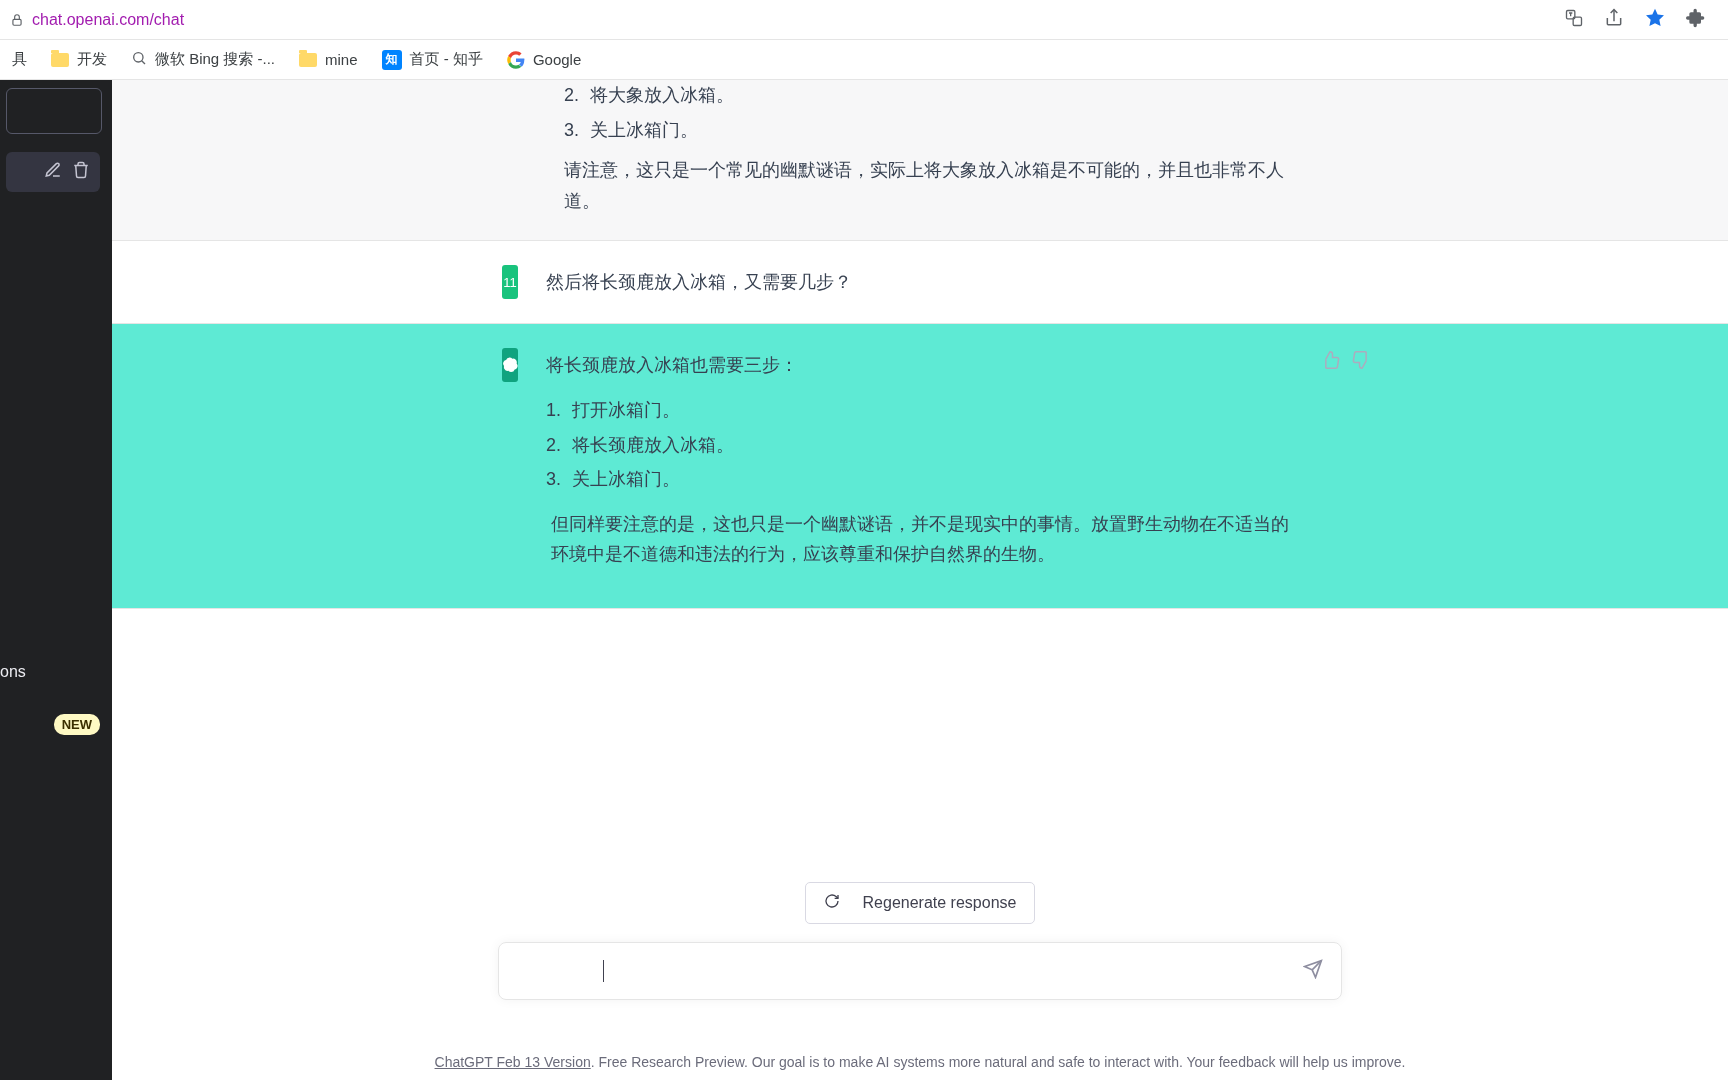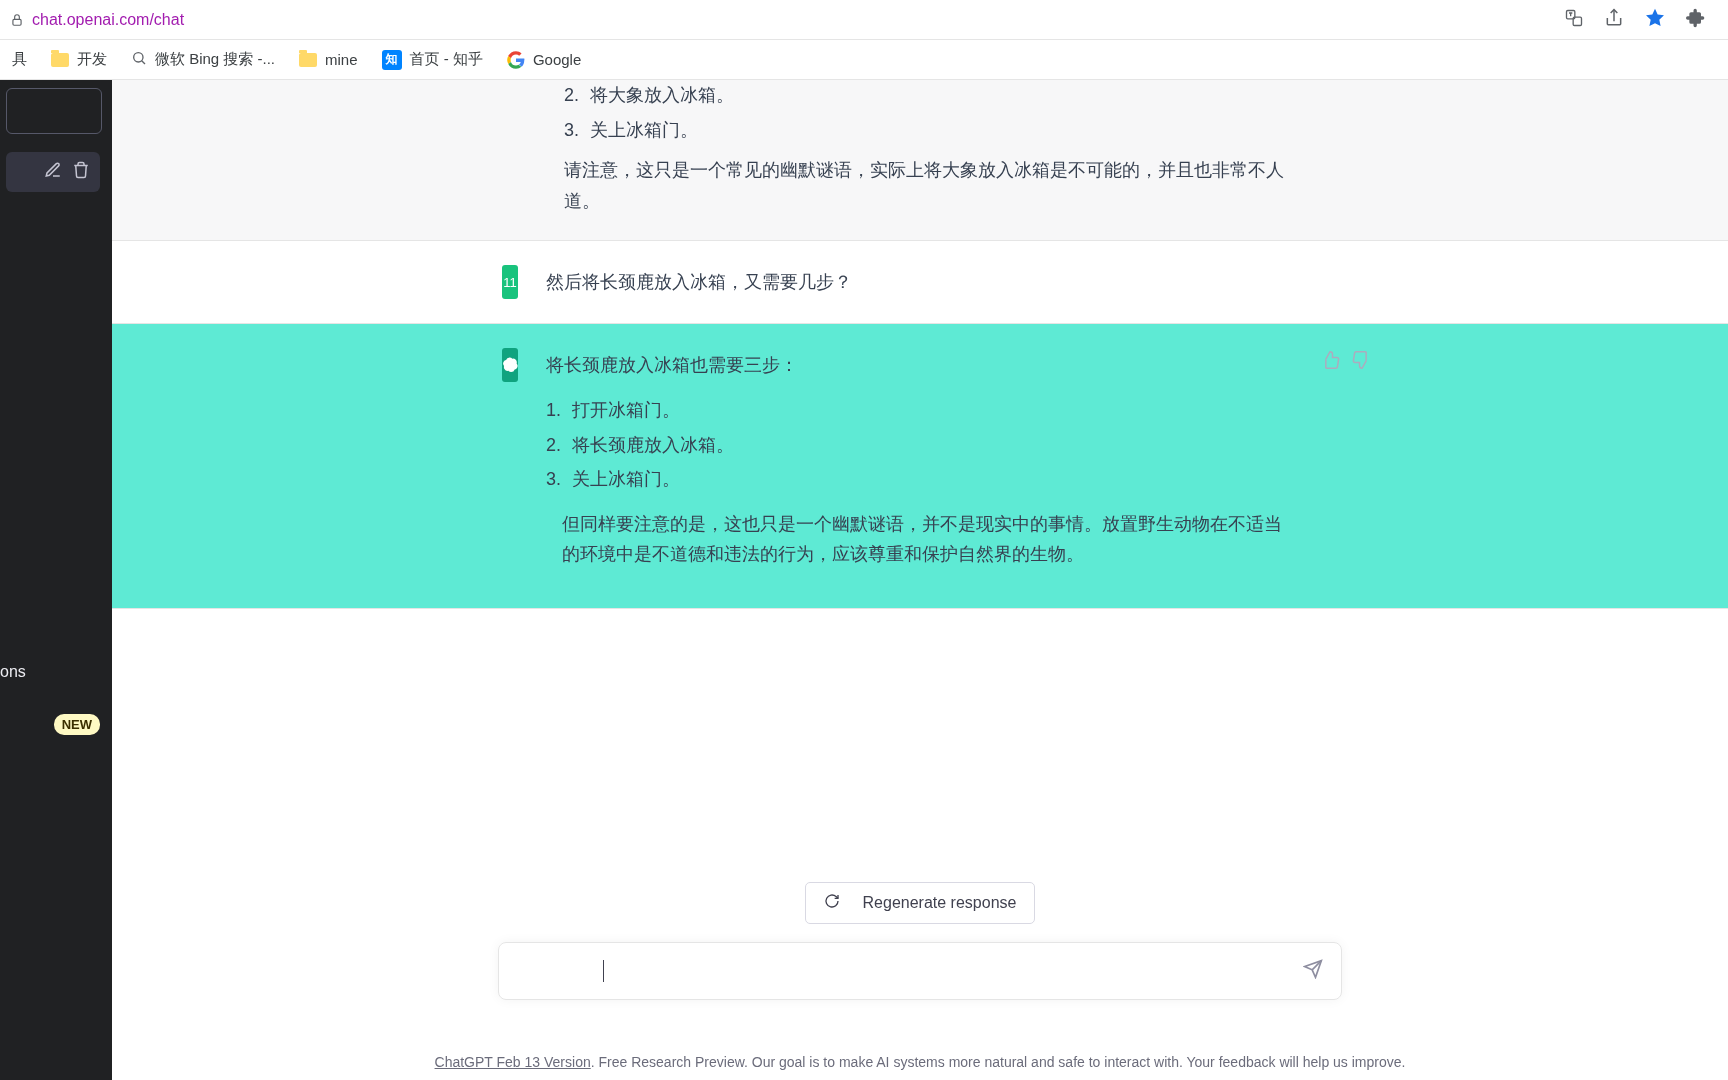--- a/index.html
+++ b/index.html
@@ -128,21 +128,21 @@
 .avatar.ai { background: #10a37f; }
 .msg-content {
   font-size: 18px;
   line-height: 1.7;
   color: #374151;
   flex: 1;
   padding-top: 2px;
 }
 .msg-content ol { list-style: decimal; padding-left: 20px; margin: 14px 0; }
 .msg-content ol li { margin-bottom: 4px; padding-left: 6px; }
-.msg-content p { margin: 14px 16px; }
+.msg-content p { margin: 14px 5px; }
 .msg-actions {
   position: absolute;
   right: -50px;
   top: 2px;
   display: flex;
   gap: 12px;
   color: #acacbe;
 }
 .msg-actions svg { cursor:pointer; }
 

